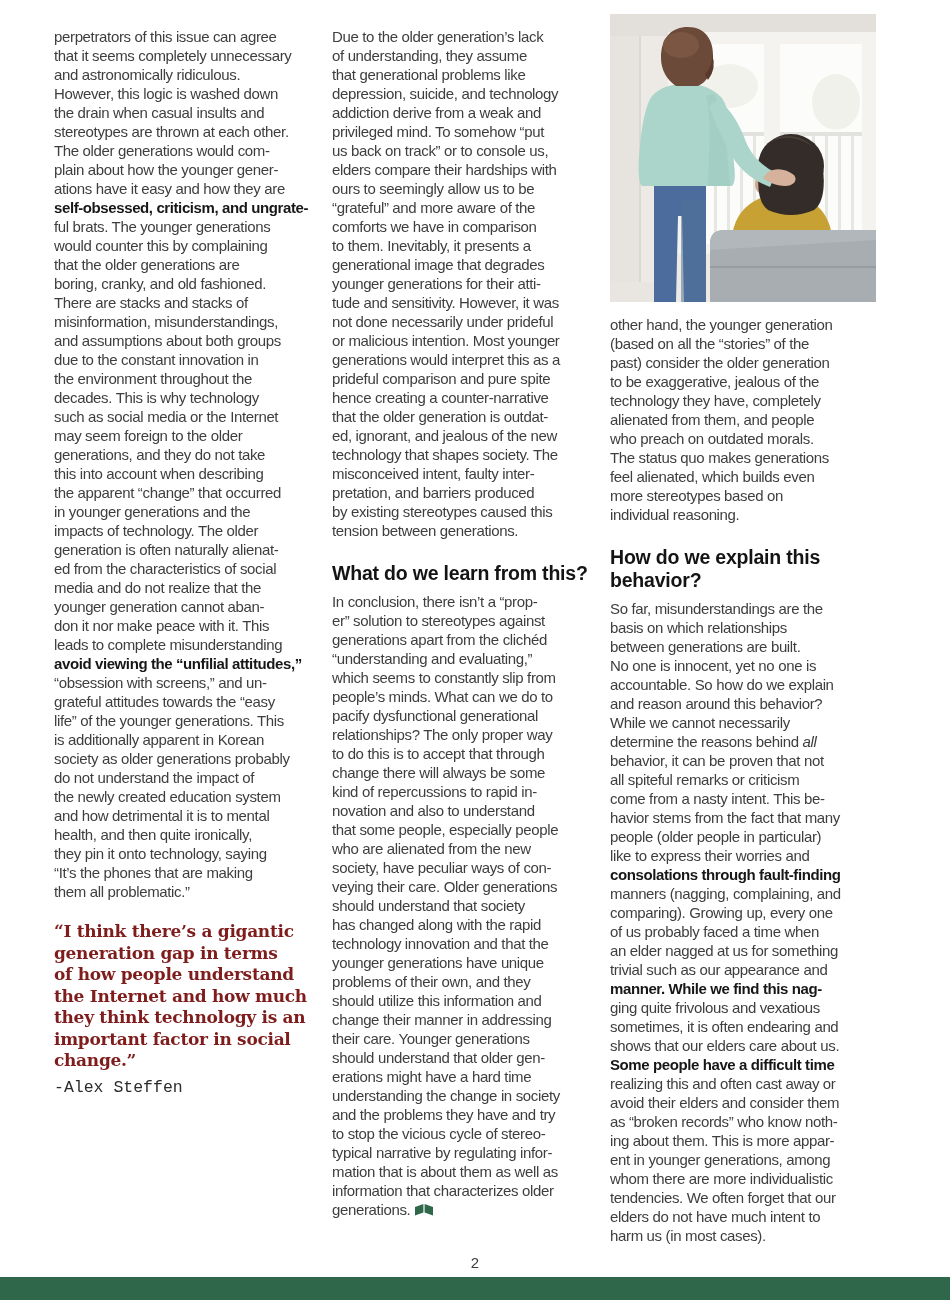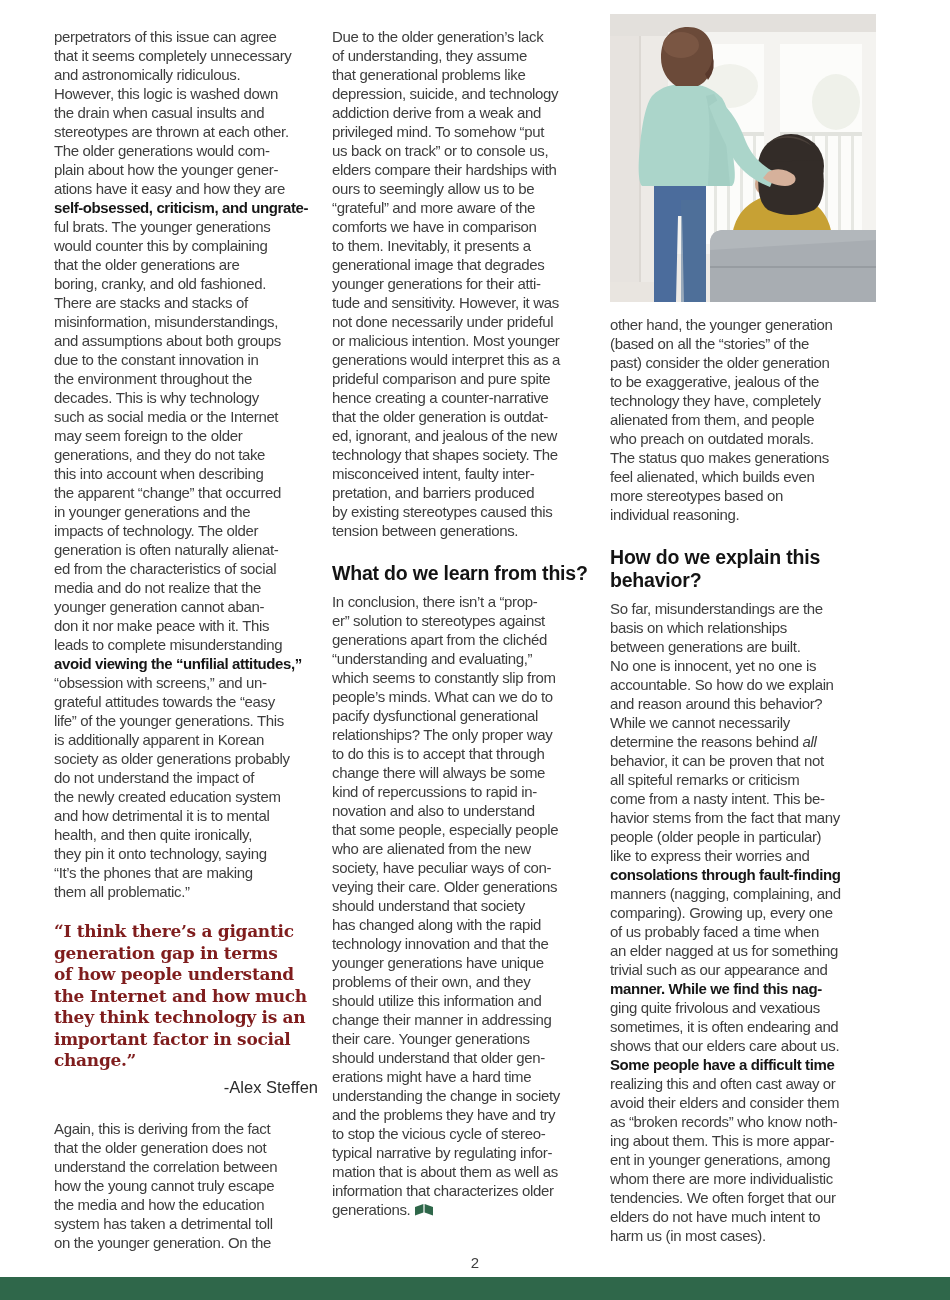--- a/index.html
+++ b/index.html
@@ -26,22 +26,22 @@
     color: #141414; letter-spacing: -0.2px;
     margin: 22px 0 7px 0; white-space: pre-line;
   }
 
   .pull-quote {
     font-family: "DejaVu Serif", serif; font-weight: 700;
     font-size: 17px; line-height: 21.5px; letter-spacing: -0.3px;
     color: #7f1d1d; margin: 20px 0 0 0; white-space: pre-line;
   }
   .attribution {
-    font-family: Liberation Sans, sans-serif; font-size: 16.5px;
-    color: #2b2b2b; text-align: right; margin: 6px 2px 0 0;
+    font-family: Liberation Mono, monospace; font-size: 16.5px;
+    color: #2b2b2b; margin: 6px 2px 0 0;
   }
 
   .photo {
     width: 266px; height: 288px; margin: 0 0 13px 0; display: block;
   }
 
   .end-icon { display: inline-block; margin-left: 4px; vertical-align: -1px; }
 
   .page-number {
     position: absolute; left: 0; bottom: 29px; width: 100%;
@@ -108,27 +108,20 @@
 
       <p class="pull-quote">“I think there’s a gigantic
 generation gap in terms
 of how people understand
 the Internet and how much
 they think technology is an
 important factor in social
 change.”</p>
       <p class="attribution">-Alex Steffen</p>
 
-      <p class="body-text follow-par">Again, this is deriving from the fact
-that the older generation does not
-understand the correlation between
-how the young cannot truly escape
-the media and how the education
-system has taken a detrimental toll
-on the younger generation. On the</p>
     </div>
 
     <div class="col">
       <p class="body-text first-par">Due to the older generation’s lack
 of understanding, they assume
 that generational problems like
 depression, suicide, and technology
 addiction derive from a weak and
 privileged mind. To somehow “put
 us back on track” or to console us,

